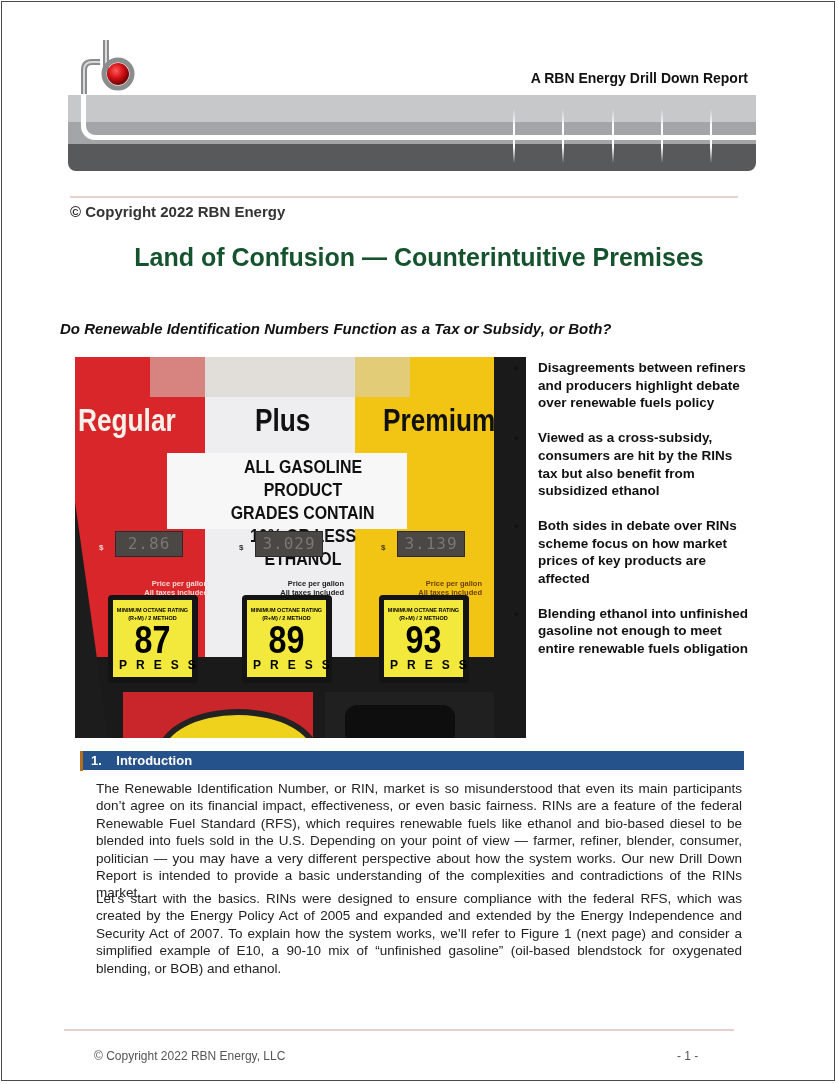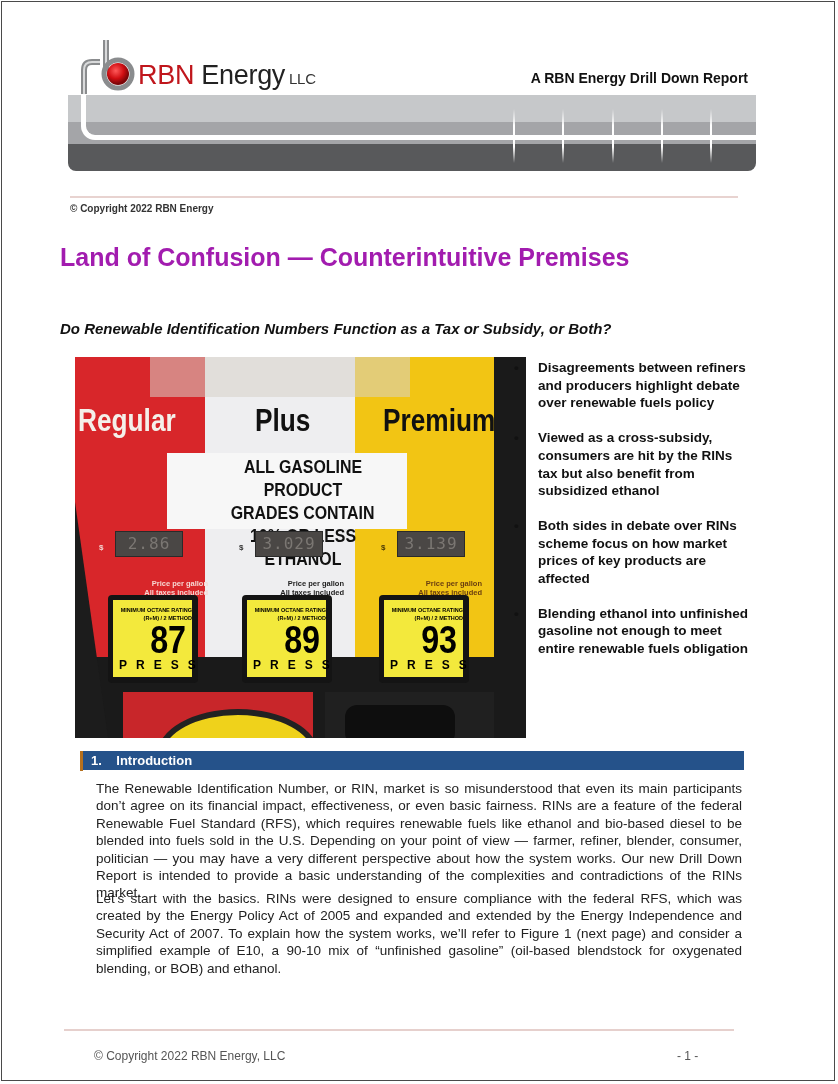--- a/index.html
+++ b/index.html
@@ -16,44 +16,44 @@
   .report-tag { position: absolute; right: 90px; top: 70px; font-size: 14px; font-weight: bold; color: #111; }
 
   .header-bar { position: absolute; left: 68px; top: 95px; width: 688px; height: 76px; }
   .hb-top { position: absolute; left: 0; top: 0; width: 100%; height: 27px; background: #c6c8ca; }
   .hb-mid { position: absolute; left: 0; top: 27px; width: 100%; height: 22px; background: #a4a5a8; }
   .hb-bot { position: absolute; left: 0; top: 49px; width: 100%; height: 27px; background: #58595b; border-radius: 0 0 8px 8px; }
   .hb-curve { position: absolute; left: 13px; top: 0; width: 700px; height: 45px; border-left: 5px solid #fff; border-bottom: 5px solid #fff; border-bottom-left-radius: 14px; box-sizing: border-box; }
   .hb-tick { position: absolute; top: 14px; width: 2px; height: 54px; background: linear-gradient(to bottom, rgba(255,255,255,0), #fff 30%, #fff 70%, rgba(255,255,255,0)); }
 
   .hr-top { position: absolute; left: 70px; top: 196px; width: 668px; height: 2px; background: #e8d3d0; }
-  .copyright-top { position: absolute; left: 70px; top: 203px; font-size: 10px; font-weight: bold; color: #333; }
-
-  
-  .title { position: absolute; left: 60px; top: 243px; width: 718px; font-size: 25px; font-weight: bold; line-height: 29px; color: #a21caf; }
+  .copyright-top { position: absolute; left: 70px; top: 203px; font-size: 15px; font-weight: bold; color: #333; }
+
+  
+  .title { position: absolute; left: 60px; top: 243px; width: 718px; text-align: center; font-size: 25px; font-weight: bold; line-height: 29px; color: #14532d; }
   .subtitle { position: absolute; left: 60px; top: 320px; width: 718px; text-align: left; font-size: 15px; font-weight: bold; font-style: italic; color: #111; }
 
   
   .photo { position: absolute; left: 75px; top: 357px; width: 451px; height: 381px; overflow: hidden; background: #1a1a1a; }
   .panel { position: absolute; top: 0; height: 300px; }
   .panel-red { left: 0; width: 130px; background: #d8262a; }
   .panel-white { left: 130px; width: 150px; background: #eeeef0; }
   .panel-yellow { left: 280px; width: 139px; background: #f2c514; }
   .photo-topstrip { position: absolute; left: 75px; top: 0; width: 260px; height: 40px; background: #d7d2c9; opacity: .55; }
   .grade { position: absolute; top: 45px; font-size: 32px; font-weight: bold; font-family: "Liberation Sans", sans-serif; transform: scaleX(0.82); transform-origin: left; white-space: nowrap; }
   .grade-regular { left: 3px; color: #f4f0ea; }
   .grade-plus { left: 180px; color: #111; }
   .grade-premium { left: 308px; color: #111; }
   .sign { position: absolute; left: 92px; top: 96px; width: 240px; height: 76px; background: #f7f7f7; text-align: center; font-weight: bold; font-size: 18.5px; line-height: 23px; color: #111; padding-top: 2px; box-sizing: border-box; padding-left: 32px; }
   .sign span { display: inline-block; transform: scaleX(0.86); }
   .price-box { position: absolute; top: 174px; width: 66px; height: 24px; background: #4a4745; border: 1px solid #2a2a2a; color: #7b7773; font-family: "DejaVu Sans Mono", monospace; font-size: 16px; line-height: 24px; text-align: center; letter-spacing: 1px; }
   .dollar { position: absolute; top: 186px; font-size: 8px; font-weight: bold; }
   .ppg { position: absolute; top: 222px; width: 110px; text-align: right; font-size: 7.5px; font-weight: bold; line-height: 9px; }
   .octane-btn { position: absolute; top: 238px; width: 90px; height: 88px; background: #141414; border-radius: 4px; }
-  .octane-face { position: absolute; left: 5px; top: 5px; right: 6px; bottom: 6px; background: #f3e93c; text-align: right; }
+  .octane-face { position: absolute; left: 5px; top: 5px; right: 6px; bottom: 6px; background: #f3e93c; text-align: center; }
   .oct-label { font-size: 5.5px; font-weight: bold; line-height: 8px; padding-top: 6px; }
   .oct-num { font-size: 38px; font-weight: bold; line-height: 36px; transform: scaleX(0.85); }
   .oct-press { font-size: 12px; font-weight: bold; letter-spacing: 9px; padding-left: 6px; }
   .pump-lower-red { position: absolute; left: 48px; top: 335px; width: 190px; height: 46px; background: #c8262a; }
   .pump-yellow-disc { position: absolute; left: 82px; top: 352px; width: 150px; height: 80px; border-radius: 50%; background: #efd21b; border: 6px solid #222; }
   .pump-black { position: absolute; left: 250px; top: 335px; width: 169px; height: 46px; background: #202020; }
   .pump-slot { position: absolute; left: 270px; top: 348px; width: 110px; height: 40px; background: #0e0e0e; border-radius: 12px; }
   .pump-hose { position: absolute; left: -20px; top: 120px; width: 36px; height: 280px; background: #1c1c1c; transform: rotate(-8deg); }
 
   
@@ -89,23 +89,20 @@
     <defs>
       <radialGradient id="ball" cx="40%" cy="35%" r="60%">
         <stop offset="0%" stop-color="#ff5a5a"></stop>
         <stop offset="60%" stop-color="#d00e12"></stop>
         <stop offset="100%" stop-color="#7a0508"></stop>
       </radialGradient>
     </defs>
     <circle cx="38" cy="38" r="14" fill="none" stroke="#8a8c8e" stroke-width="5"></circle>
     <circle cx="38" cy="38" r="11" fill="url(#ball)"></circle>
   </svg>
-  <div class="logo-text">
-    <span class="logo-rbn">RBN</span><span class="logo-energy"> Energy</span><span class="logo-llc">LLC</span>
-  </div>
 </div>
 
 <div class="report-tag">A RBN Energy Drill Down Report</div>
 
 <div class="header-bar">
   <div class="hb-top"></div>
   <div class="hb-mid"></div>
   <div class="hb-bot"></div>
   <div class="hb-curve"></div>
   <div class="hb-tick" style="left:445px"></div>

